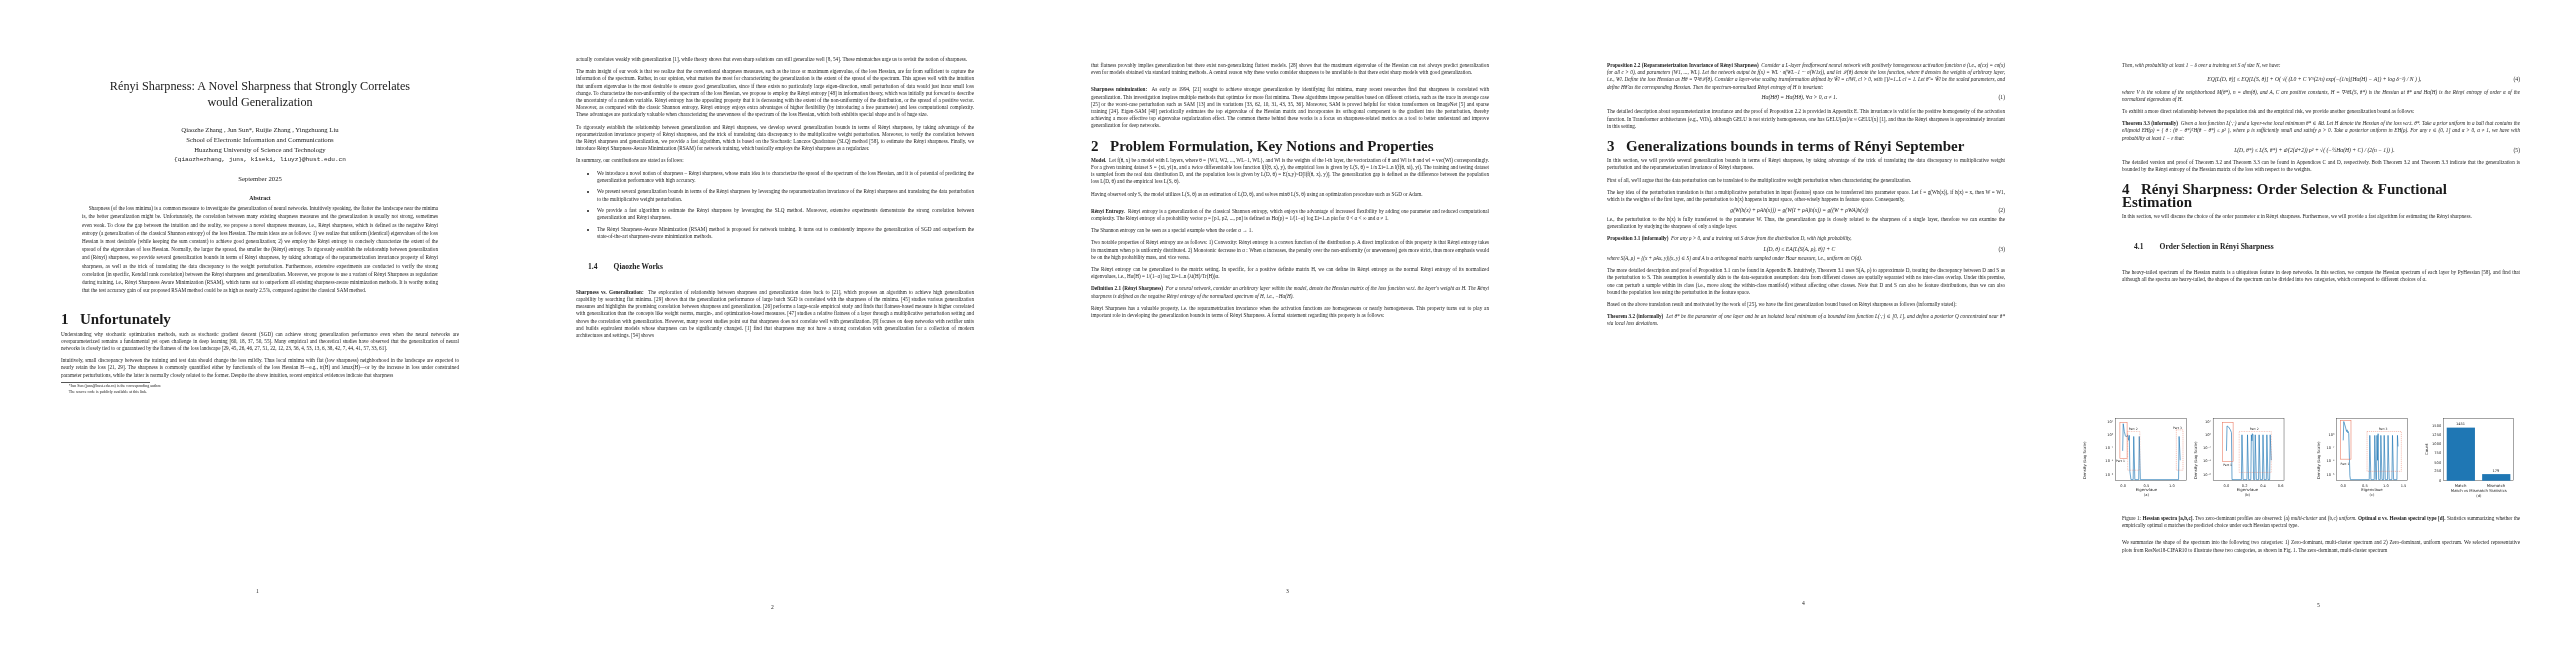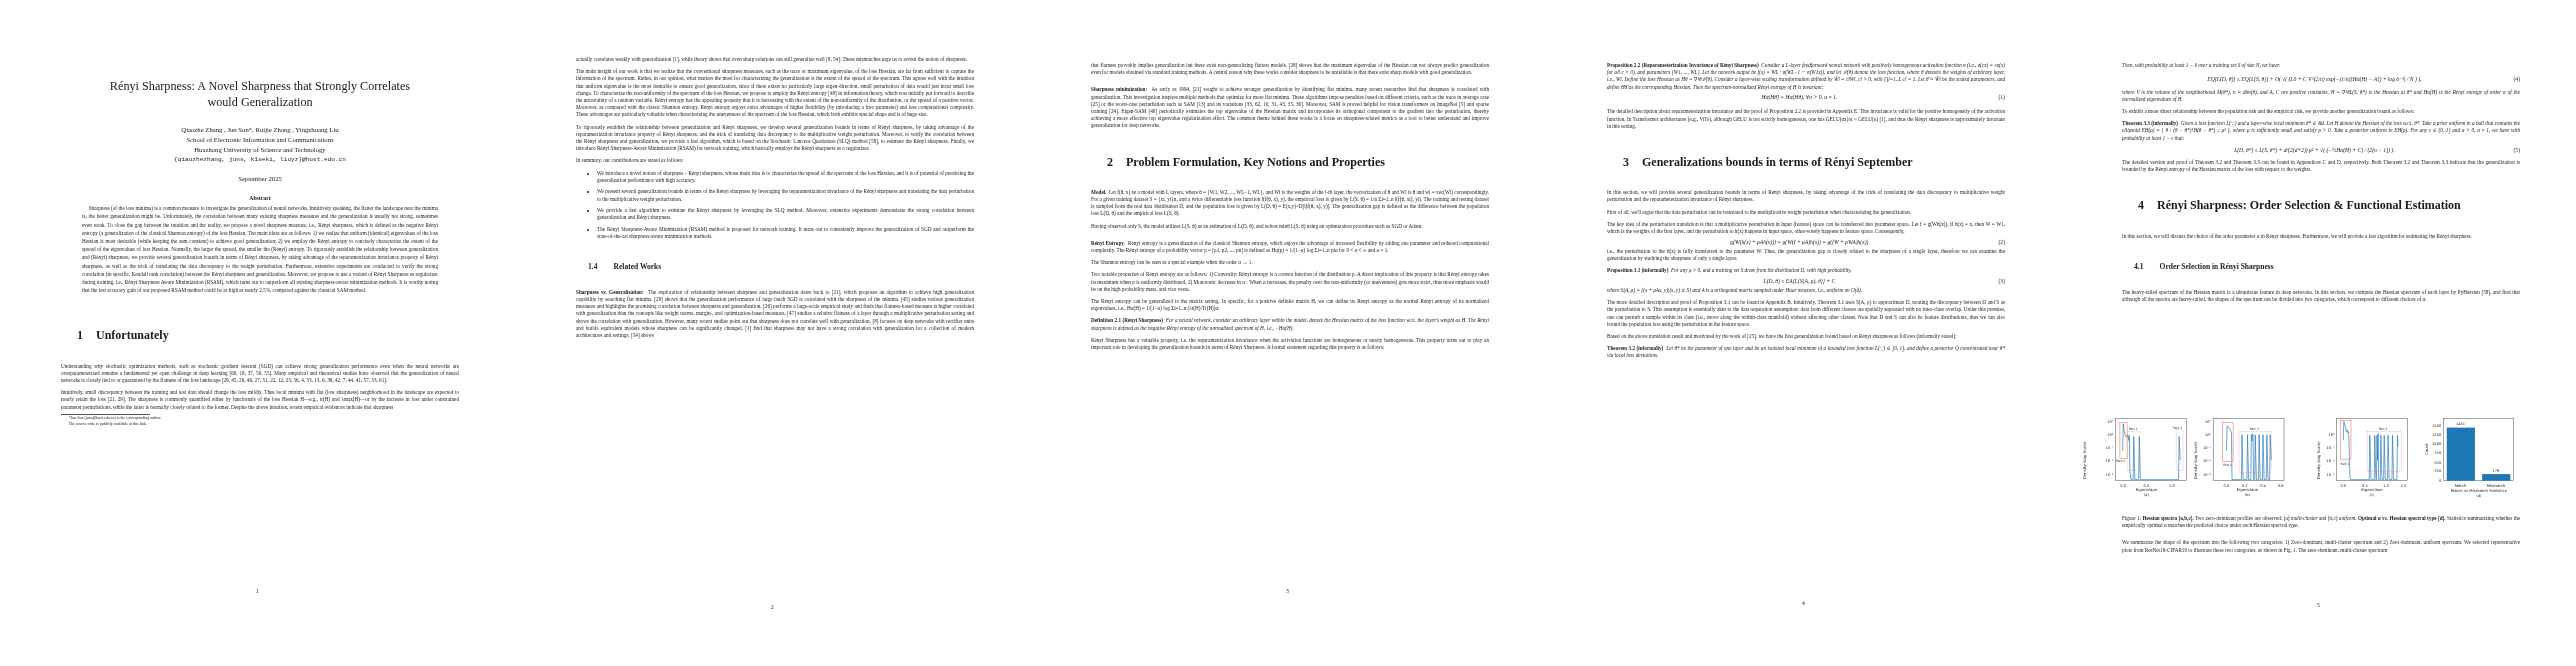--- a/index.html
+++ b/index.html
@@ -10,21 +10,21 @@
   p { margin: 0; text-align: justify; font-size: 5.2px; line-height: 7.2px; }
   .gap { height: 5px; }
   .gap-l { height: 10px; }
   .title { text-align: center; font-size: 12.2px; line-height: 16px; font-weight: normal; margin: 0; }
   .author-block { text-align: center; font-size: 6.7px; line-height: 10px; }
   .mono { font-family: "Liberation Mono", "DejaVu Sans Mono", monospace; font-size: 6.1px; }
   .date { text-align: center; font-size: 6.7px; }
   .abs-h { text-align: center; font-weight: bold; font-size: 5.8px; margin-bottom: 3.3px; }
   .abstract p { font-size: 5.2px; line-height: 8.2px; }
   .abstract { padding: 0 21px; }
-  h2 { margin: 16px; font-size: 12px; font-weight: bold; line-height: 12.2px; }
+  h2 { margin: 0; font-size: 15px; font-weight: bold; line-height: 12.2px; }
   h2 .num { display: inline-block; width: 19px; }
   h3 { margin: 12px; font-size: 7.5px; font-weight: bold; line-height: 10px; }
   h3 .num { display: inline-block; width: 25.6px; }
   .b { font-weight: bold; }
   .i { font-style: italic; }
   .bullets { margin: 0; padding-left: 21px; }
   .bullets li { font-size: 5.2px; line-height: 7.2px; text-align: justify; margin-bottom: 4.4px; list-style: disc; }
   .pnum { position: absolute; width: 515px; text-align: center; font-size: 5.6px; }
   .footnote-rule { width: 89px; border-top: 0.6px solid #555; margin-top: 3.3px; }
   .footnote { font-size: 4px; line-height: 5.6px; padding-left: 7.8px; }
@@ -84,21 +84,21 @@
     <div class="gap"></div>
     <p>In summary, our contributions are stated as follows:</p>
     <div class="gap"></div>
     <ul class="bullets">
       <li>We introduce a novel notion of sharpness – Rényi sharpness, whose main idea is to characterize the spread of the spectrum of the loss Hessian, and it is of potential of predicting the generalization performance with high accuracy.</li>
       <li>We present several generalization bounds in terms of the Rényi sharpness by leveraging the reparametrization invariance of the Rényi sharpness and translating the data perturbation to the multiplicative weight perturbation.</li>
       <li>We provide a fast algorithm to estimate the Rényi sharpness by leveraging the SLQ method. Moreover, extensive experiments demonstrate the strong correlation between generalization and Rényi sharpness.</li>
       <li>The Rényi Sharpness-Aware Minimization (RSAM) method is proposed for network training. It turns out to consistently improve the generalization of SGD and outperform the state-of-the-art sharpness-aware minimization methods.</li>
     </ul>
     <div class="gap"></div>
-    <h3><span class="num">1.4</span><span>Related Works</span></h3>
+    <h3><span class="num">1.4</span><span>Qiaozhe Works</span></h3>
     <div class="gap"></div>
     <p><span class="b">Sharpness vs. Generalization:</span>&nbsp;&nbsp;<span>The exploration of relationship between sharpness and generalization dates back to [21], which proposes an algorithm to achieve high generalization capability by searching flat minima. [29] shows that the generalization performance of large batch SGD is correlated with the sharpness of the minima. [45] studies various generalization measures and highlights the promising correlation between sharpness and generalization. [26] performs a large-scale empirical study and finds that flatness-based measure is higher correlated with generalization than the concepts like weight norms, margin-, and optimization-based measures. [47] studies a relative flatness of a layer through a multiplicative perturbation setting and shows the correlation with generalization. However, many recent studies point out that sharpness does not correlate well with generalization. [8] focuses on deep networks with rectifier units and builds equivalent models whose sharpness can be significantly changed. [1] find that sharpness may not have a strong correlation with generalization for a collection of modern architectures and settings. [54] shows</span></p>
   </div>
   <div class="pnum" style="top:604px;">2</div>
 </div>
 
 <div class="page" style="left:1030px;">
   <div class="content" style="top:62px;">
     <p>that flatness provably implies generalization but there exist non-generalizing flattest models. [28] shows that the maximum eigenvalue of the Hessian can not always predict generalization even for models obtained via standard training methods. A central reason why these works consider sharpness to be unreliable is that there exist sharp models with good generalization.</p>
     <div class="gap-l"></div>

